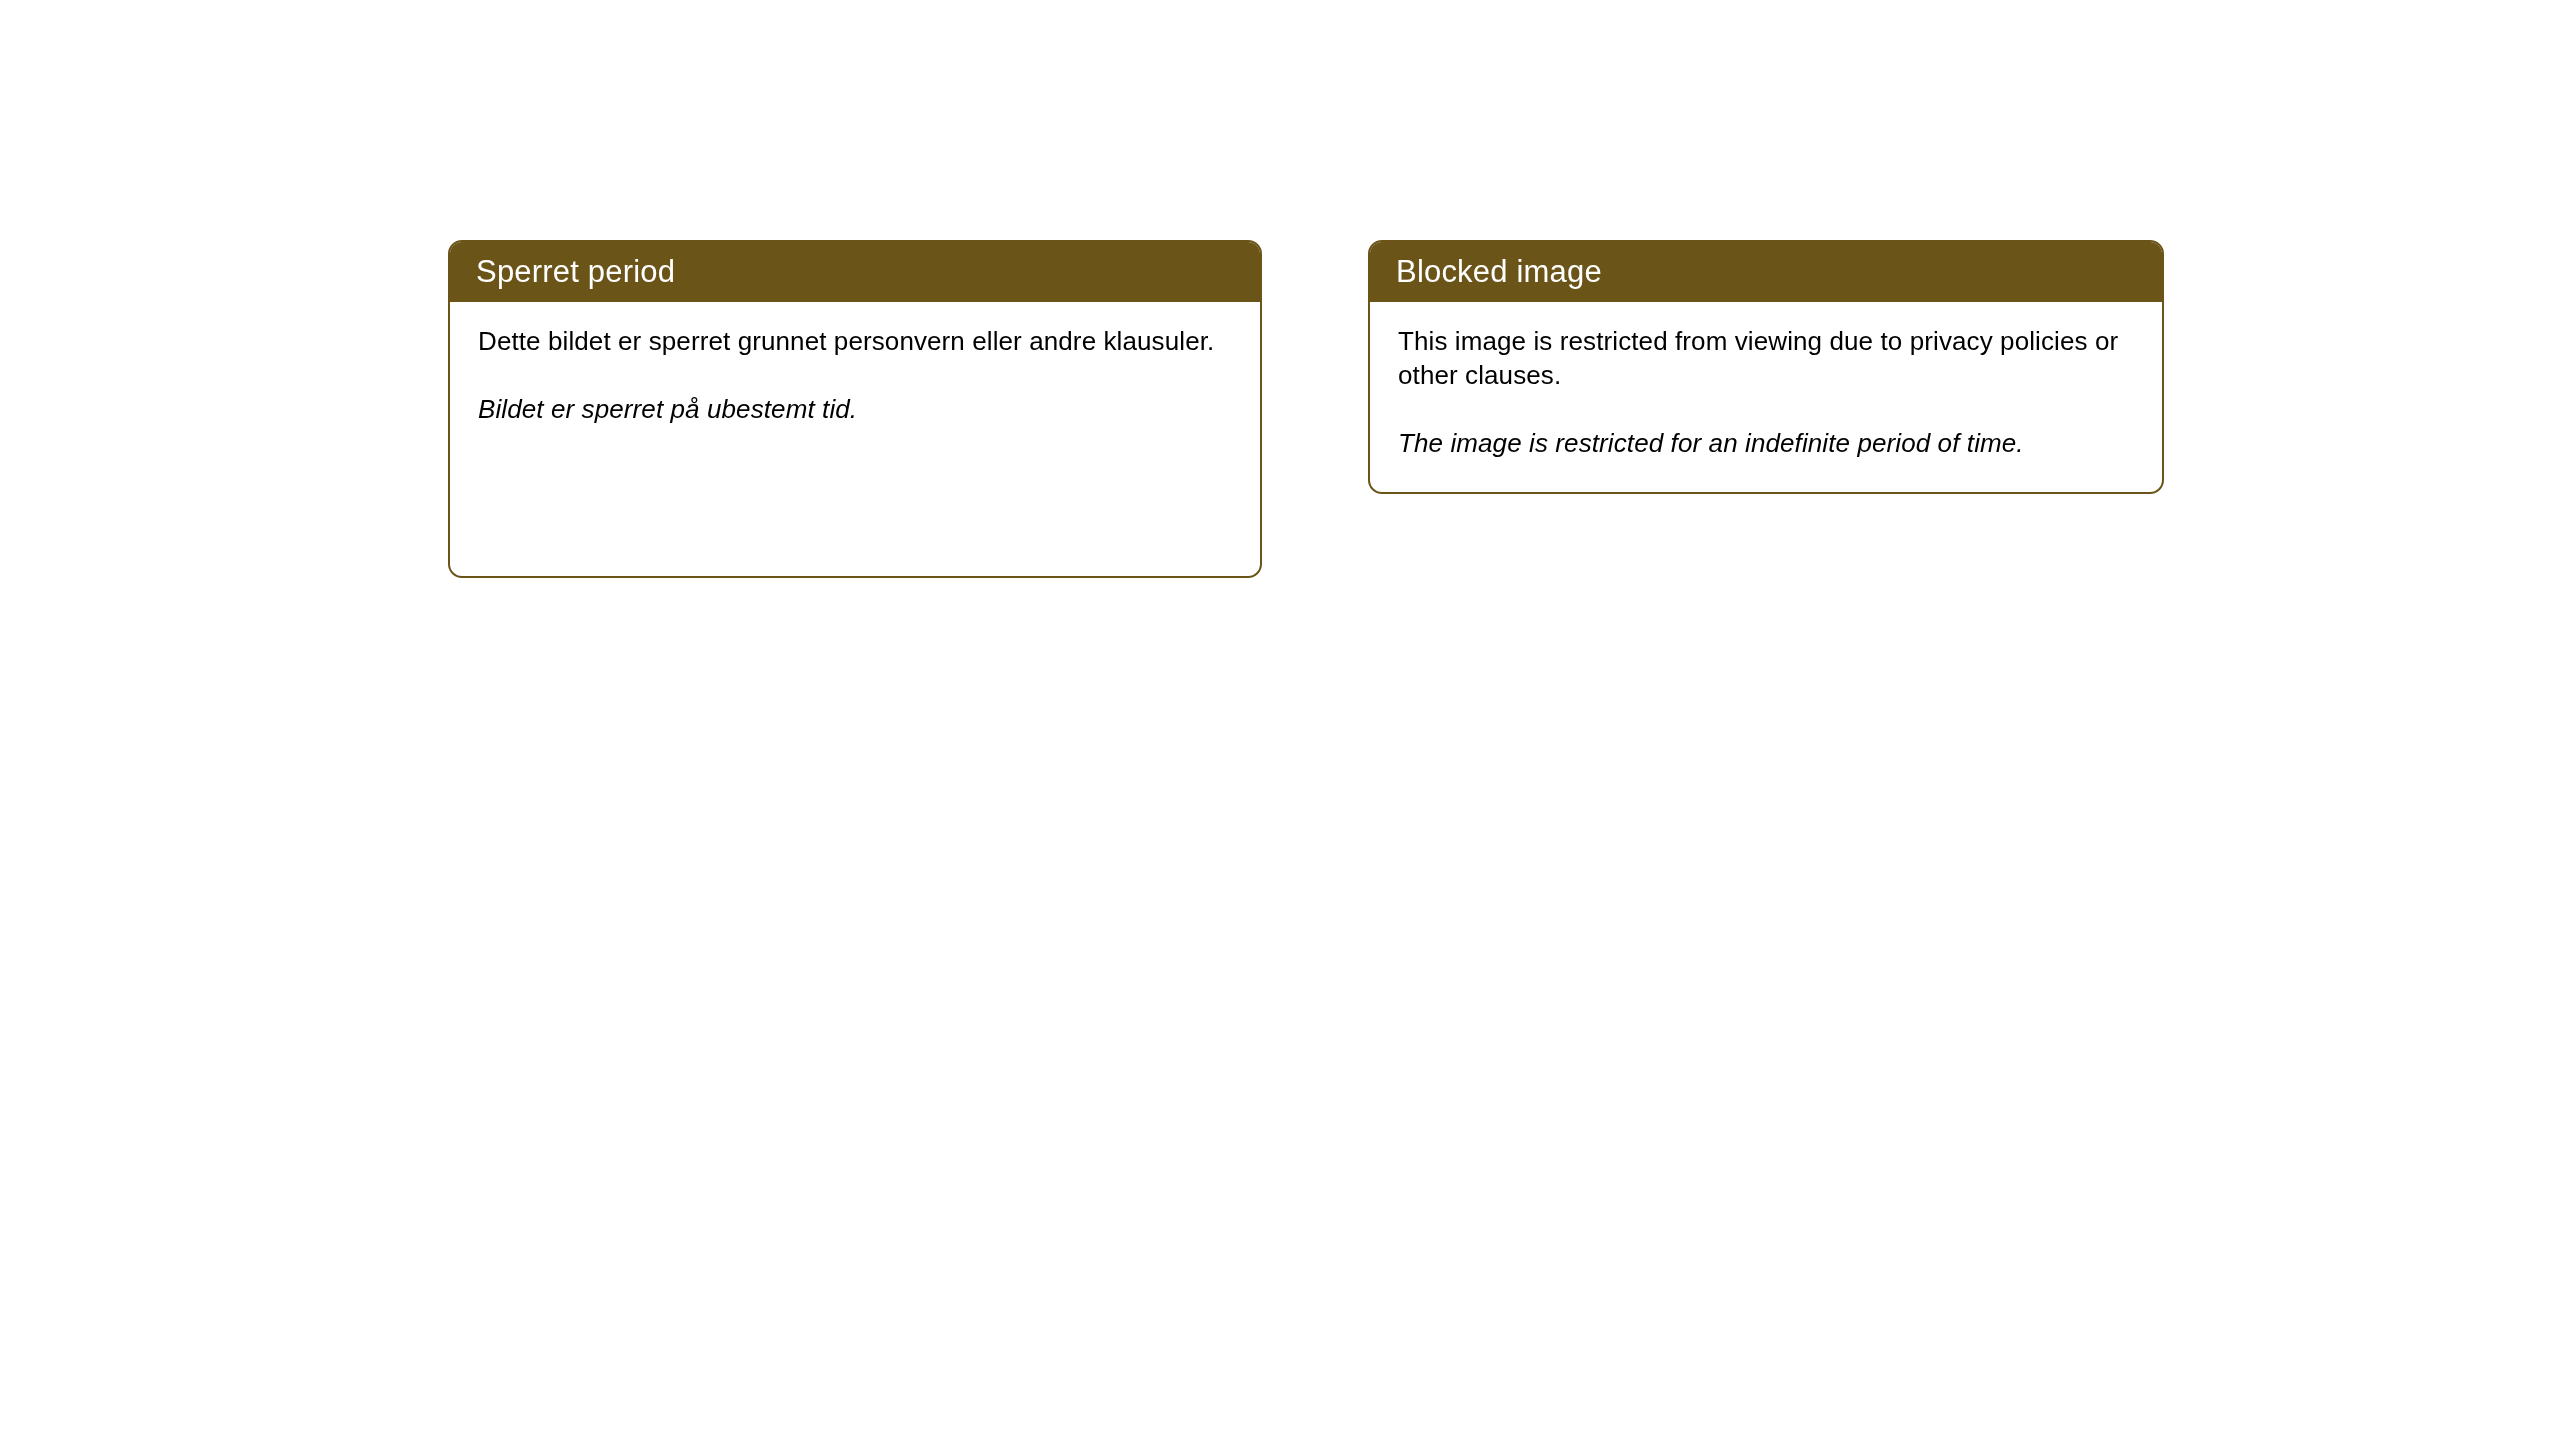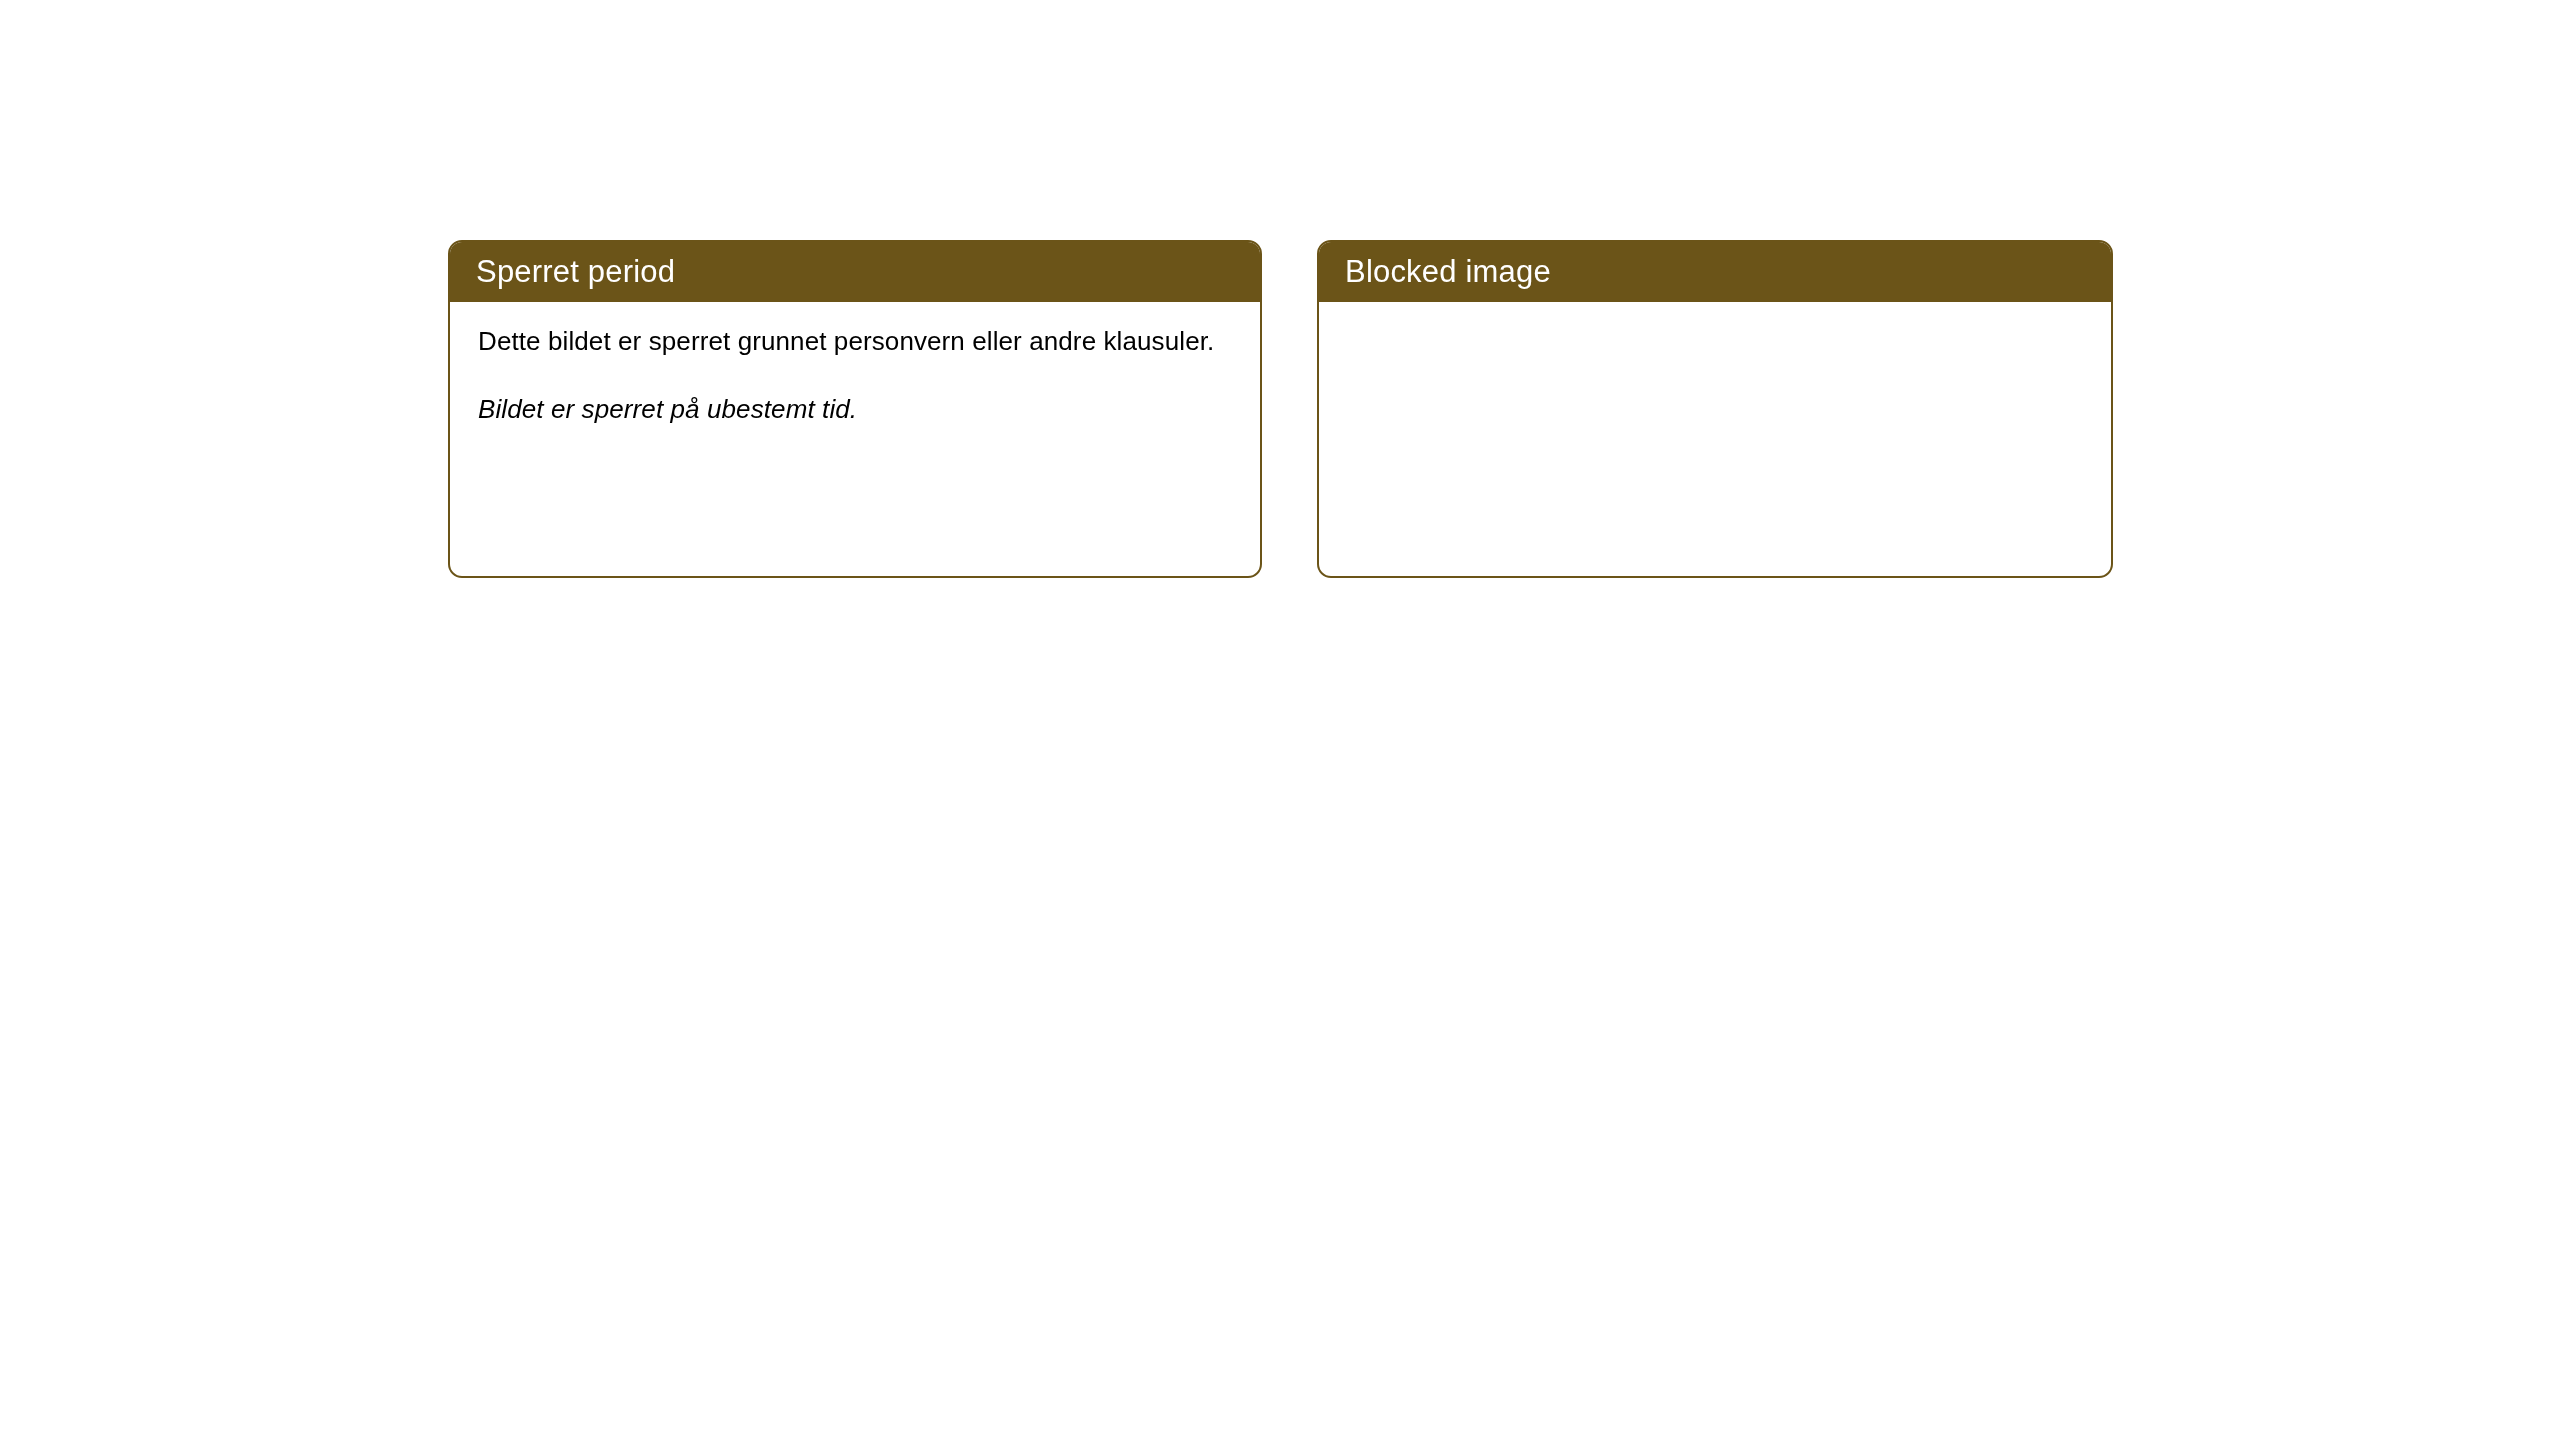--- a/index.html
+++ b/index.html
@@ -30,23 +30,23 @@
     overflow: hidden;
   }
 
   .notice-card.card-no {
     left: 448px;
     width: 814px;
     height: 338px;
   }
 
   .notice-card.card-en {
-    left: 1317px;
+    left: 1368px;
     width: 796px;
-    height: 338px;
+    height: 254px;
   }
 
   .card-header {
     background: #6b5418;
     height: 62px;
     margin: -2px -2px 0 -2px;
     border-top-left-radius: 14px;
     border-top-right-radius: 14px;
     display: flex;
     align-items: center;
@@ -92,15 +92,19 @@
     <div class="card-body">
       <p class="card-paragraph">Dette bildet er sperret grunnet personvern eller andre klausuler.</p>
       <p class="card-paragraph">Bildet er sperret på ubestemt tid.</p>
     </div>
   </section>
 
   <section class="notice-card card-en">
     <div class="card-header">
       <h1 class="card-title">Blocked image</h1>
     </div>
+    <div class="card-body">
+      <p class="card-paragraph">This image is restricted from viewing due to privacy policies or other clauses.</p>
+      <p class="card-paragraph">The image is restricted for an indefinite period of time.</p>
+    </div>
   </section>
 
 </div>
 
 </body></html>

